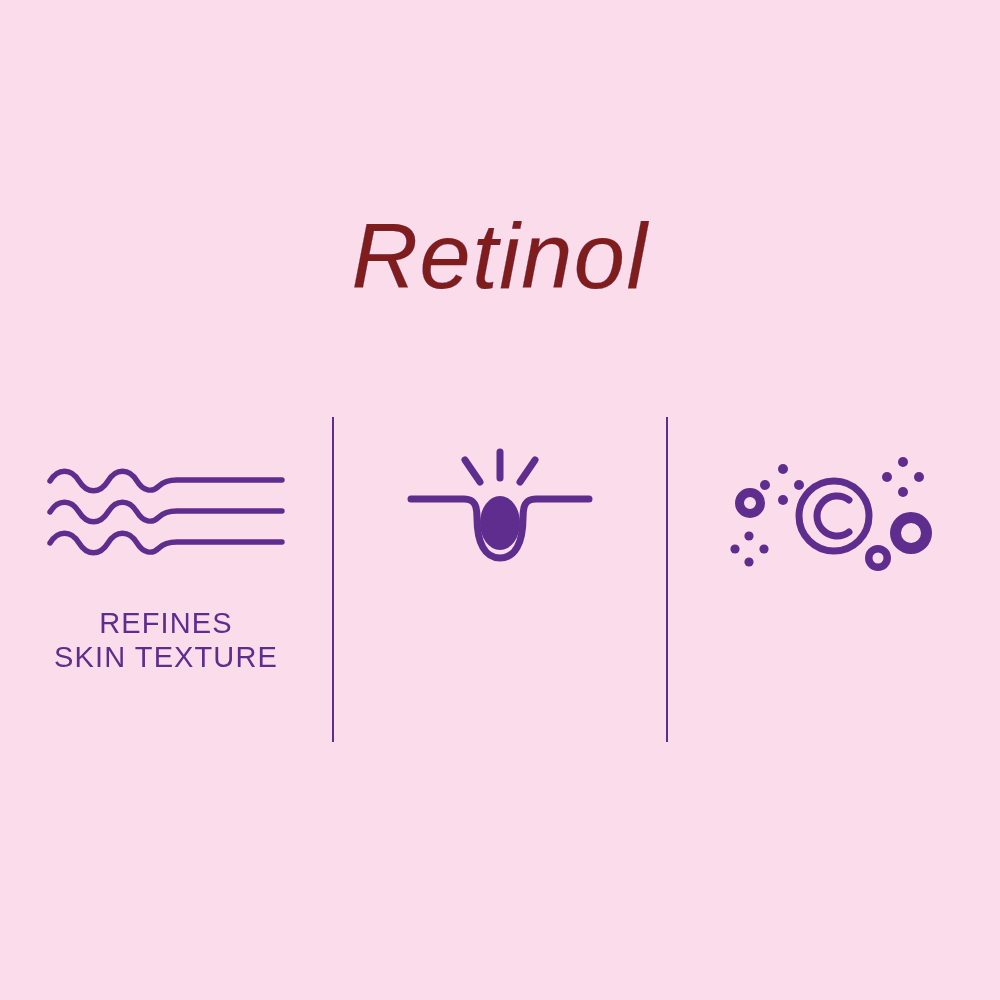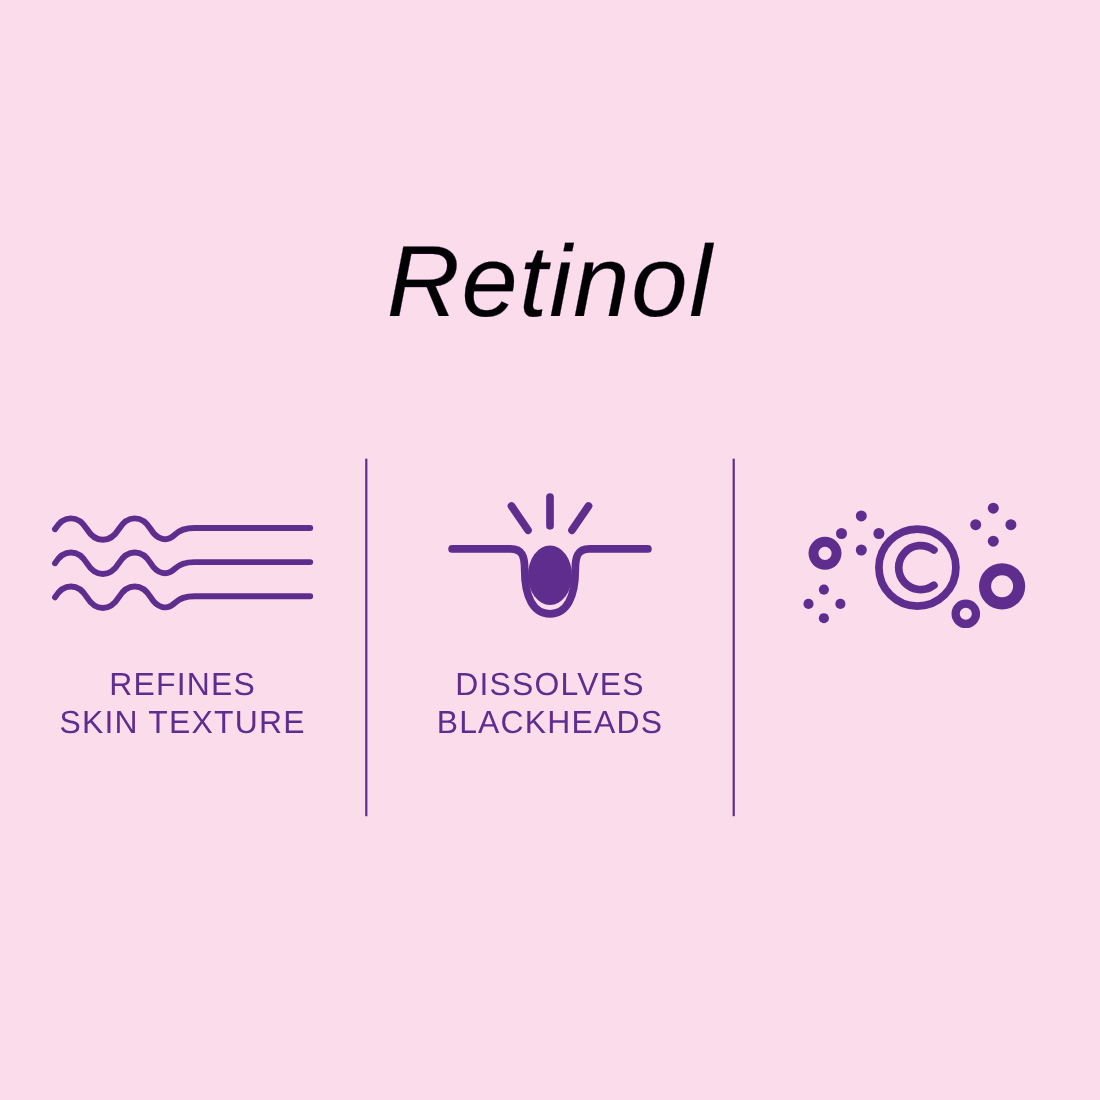--- a/index.html
+++ b/index.html
@@ -33,21 +33,21 @@
     text-align: center;
   }
 
   .title {
     font-family: "Liberation Sans", sans-serif;
     font-style: italic;
     font-weight: 300;
     font-size: 92px;
     line-height: 1.05;
     letter-spacing: 1.5px;
-    color: #000000;
+    color: #7f1d1d;
     -webkit-text-stroke: 0.2px #5e2d8e;
   }
 
   
   .columns {
     position: absolute;
     top: 417px;
     left: 0;
     width: 1000px;
     height: 325px;
@@ -154,22 +154,20 @@
                      C 68 51, 70 58, 70 70
                      C 70 95, 78 110, 93 110
                      C 108 110, 116 95, 116 70
                      C 116 58, 118 51, 129 51
                      L 182 51"></path>
 
             <ellipse cx="93" cy="75" rx="20" ry="27" fill="#5e2d8e" stroke="none"></ellipse>
           </svg>
         </span>
       </div>
-      <div class="label">DISSOLVES
-BLACKHEADS</div>
     </div>
 
     <div class="divider"></div>
 
     <div class="column">
       <div class="icon-box">
         <span>
           <svg width="206" height="112" viewBox="0 0 206 112" fill="none">
             <g stroke="#5e2d8e" fill="none">
 

